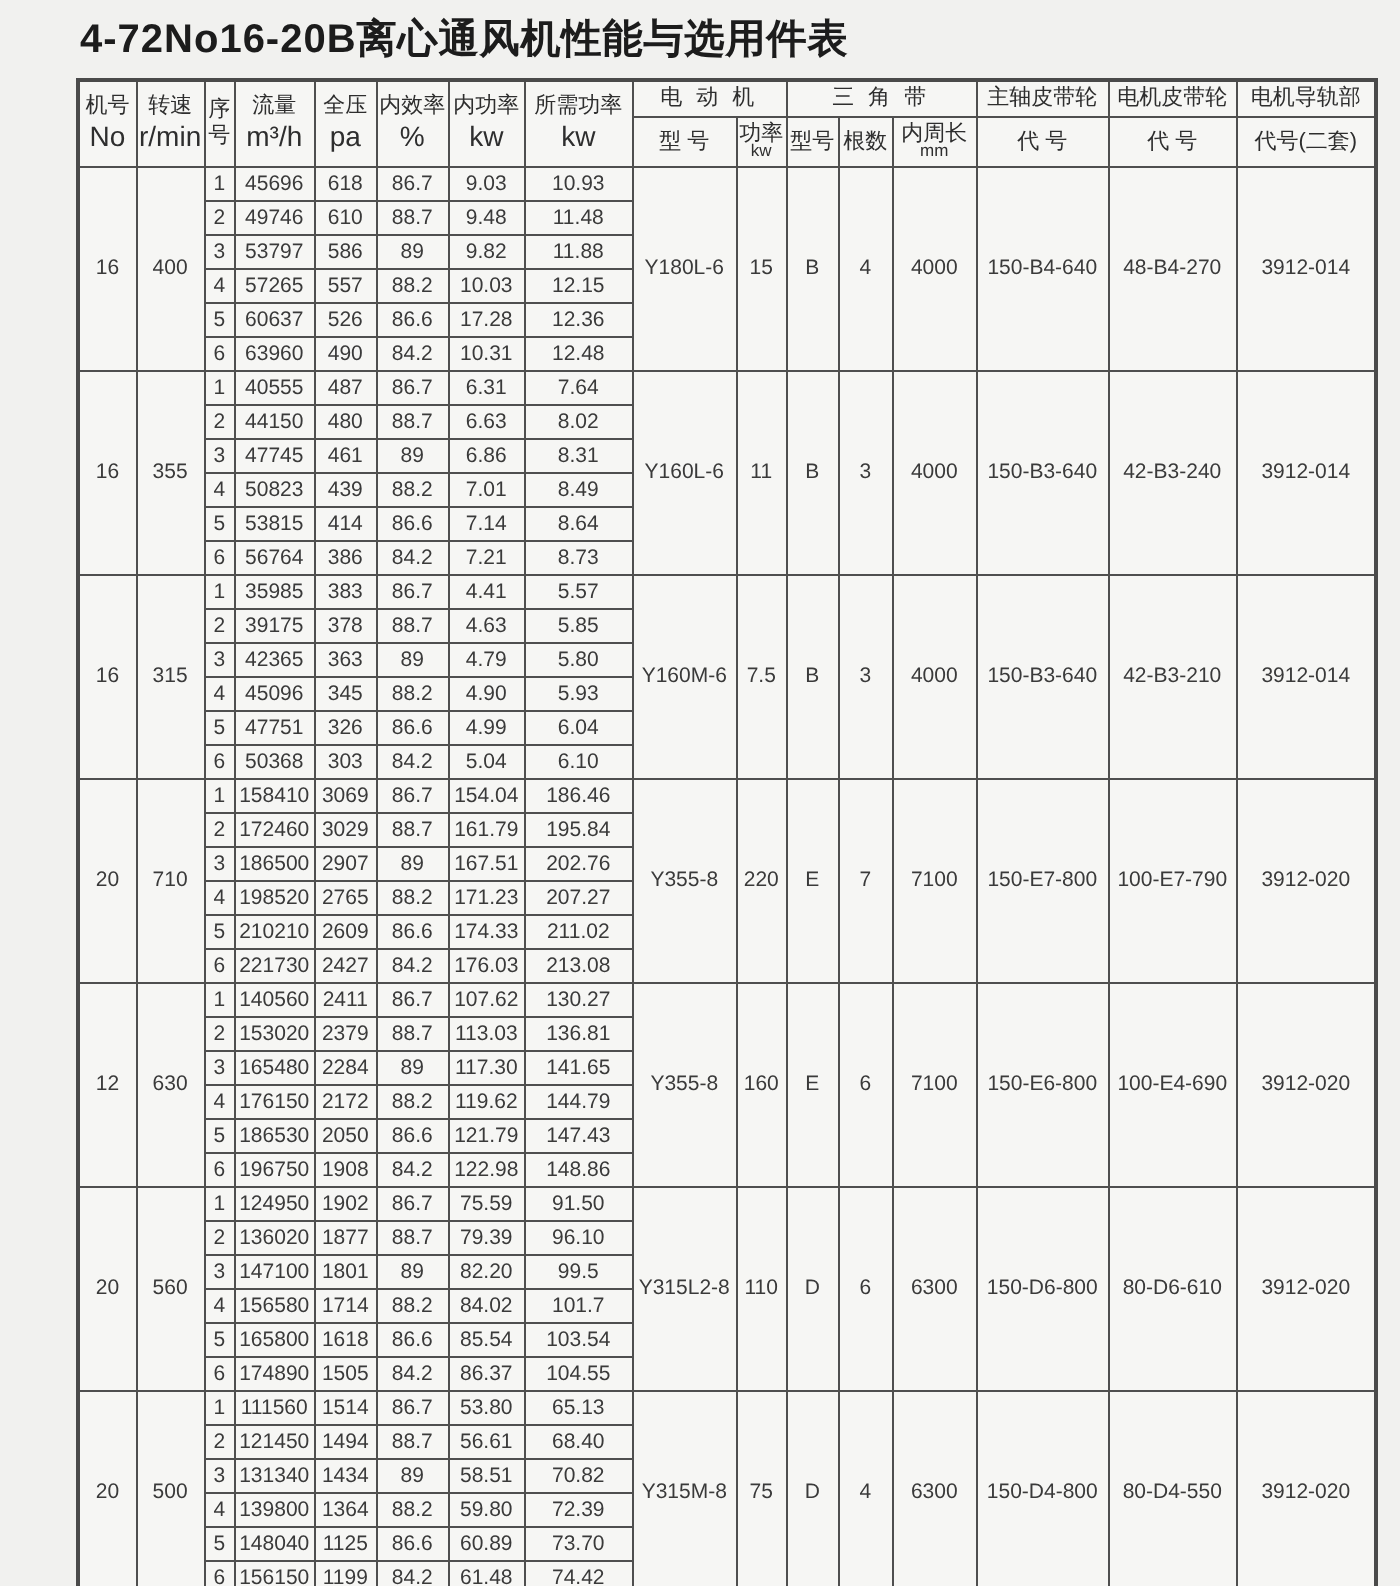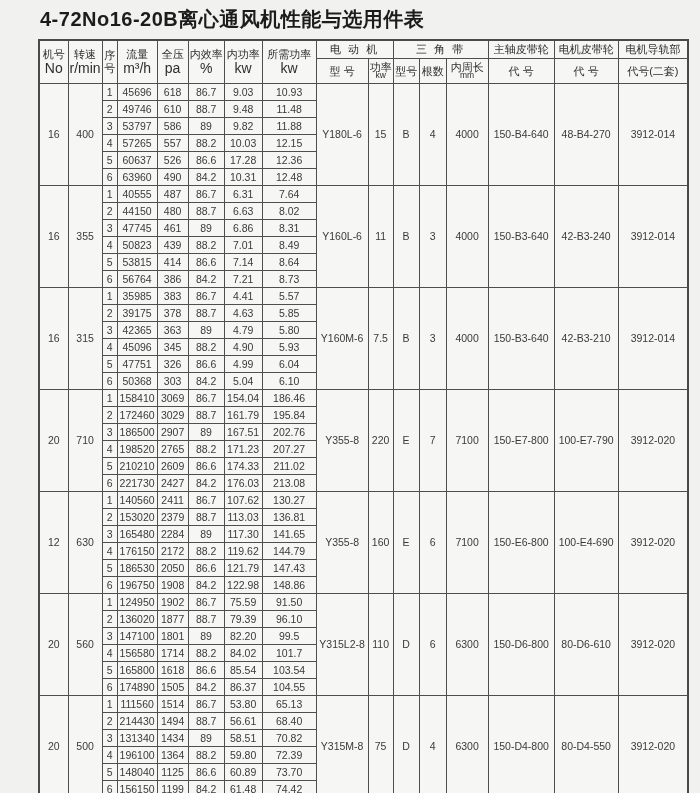--- a/index.html
+++ b/index.html
@@ -503,37 +503,37 @@
           <td rowspan="6" class="span-cell">75</td>
           <td rowspan="6" class="span-cell">D</td>
           <td rowspan="6" class="span-cell">4</td>
           <td rowspan="6" class="span-cell">6300</td>
           <td rowspan="6" class="span-cell">150-D4-800</td>
           <td rowspan="6" class="span-cell">80-D4-550</td>
           <td rowspan="6" class="span-cell">3912-020</td>
         </tr>
         <tr>
           <td>2</td>
-          <td>214430</td>
+          <td>121450</td>
           <td>1494</td>
           <td>88.7</td>
           <td>56.61</td>
           <td>68.40</td>
         </tr>
         <tr>
           <td>3</td>
           <td>131340</td>
           <td>1434</td>
           <td>89</td>
           <td>58.51</td>
           <td>70.82</td>
         </tr>
         <tr>
           <td>4</td>
-          <td>196100</td>
+          <td>139800</td>
           <td>1364</td>
           <td>88.2</td>
           <td>59.80</td>
           <td>72.39</td>
         </tr>
         <tr>
           <td>5</td>
           <td>148040</td>
           <td>1125</td>
           <td>86.6</td>

